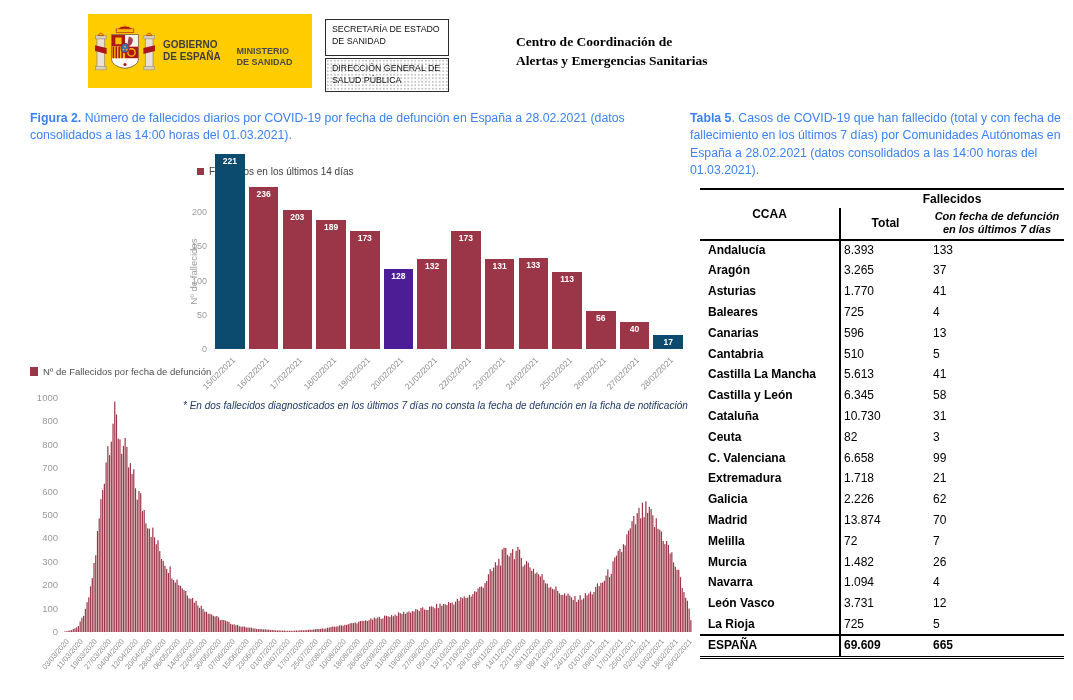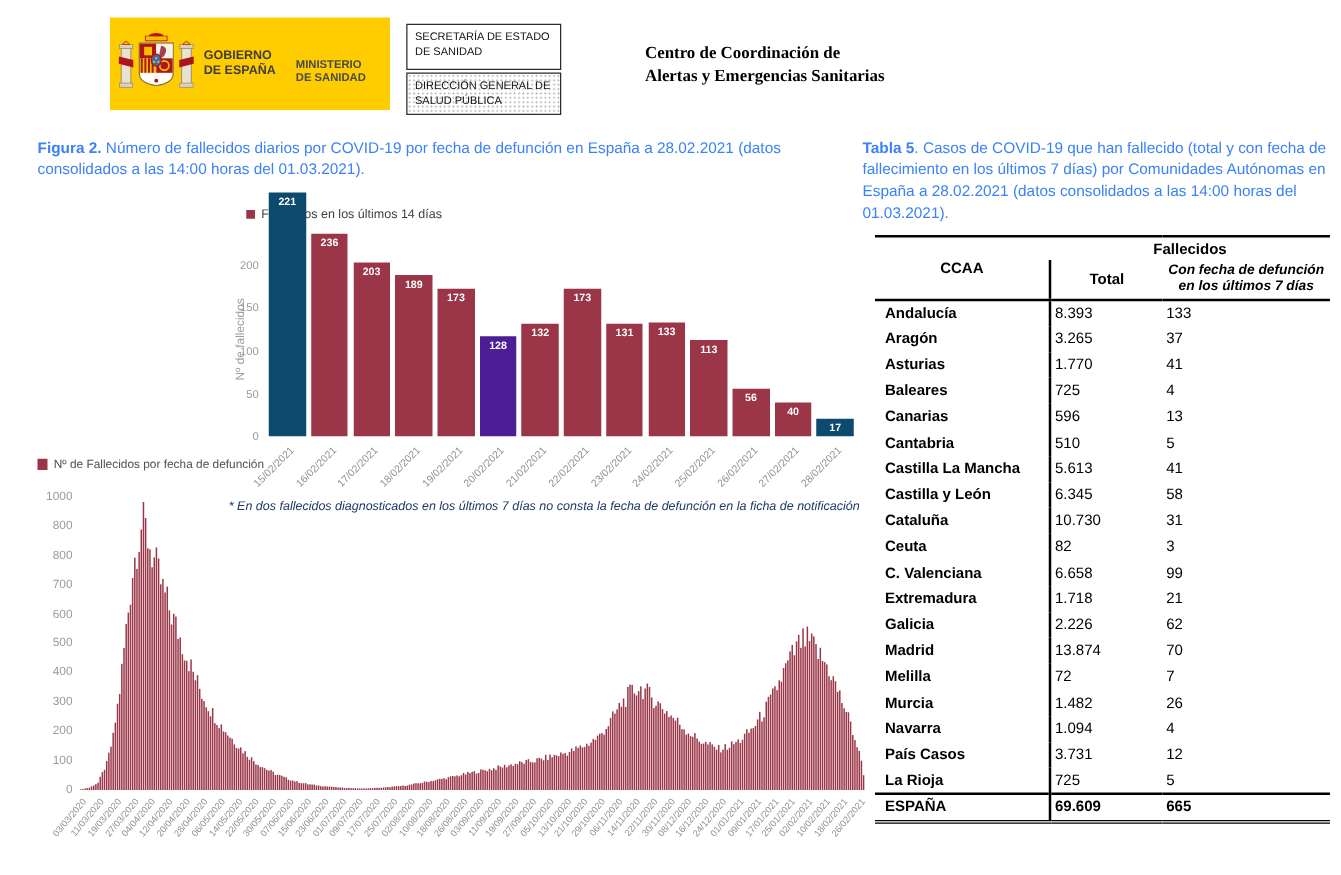--- a/index.html
+++ b/index.html
@@ -738,21 +738,21 @@
         <td>Murcia</td>
         <td class="sep">1.482</td>
         <td>26</td>
       </tr>
       <tr>
         <td>Navarra</td>
         <td class="sep">1.094</td>
         <td>4</td>
       </tr>
       <tr>
-        <td>País Casos</td>
+        <td>León Vasco</td>
         <td class="sep">3.731</td>
         <td>12</td>
       </tr>
       <tr>
         <td>La Rioja</td>
         <td class="sep">725</td>
         <td>5</td>
       </tr>
       <tr class="total-row">
         <td>ESPAÑA</td>

